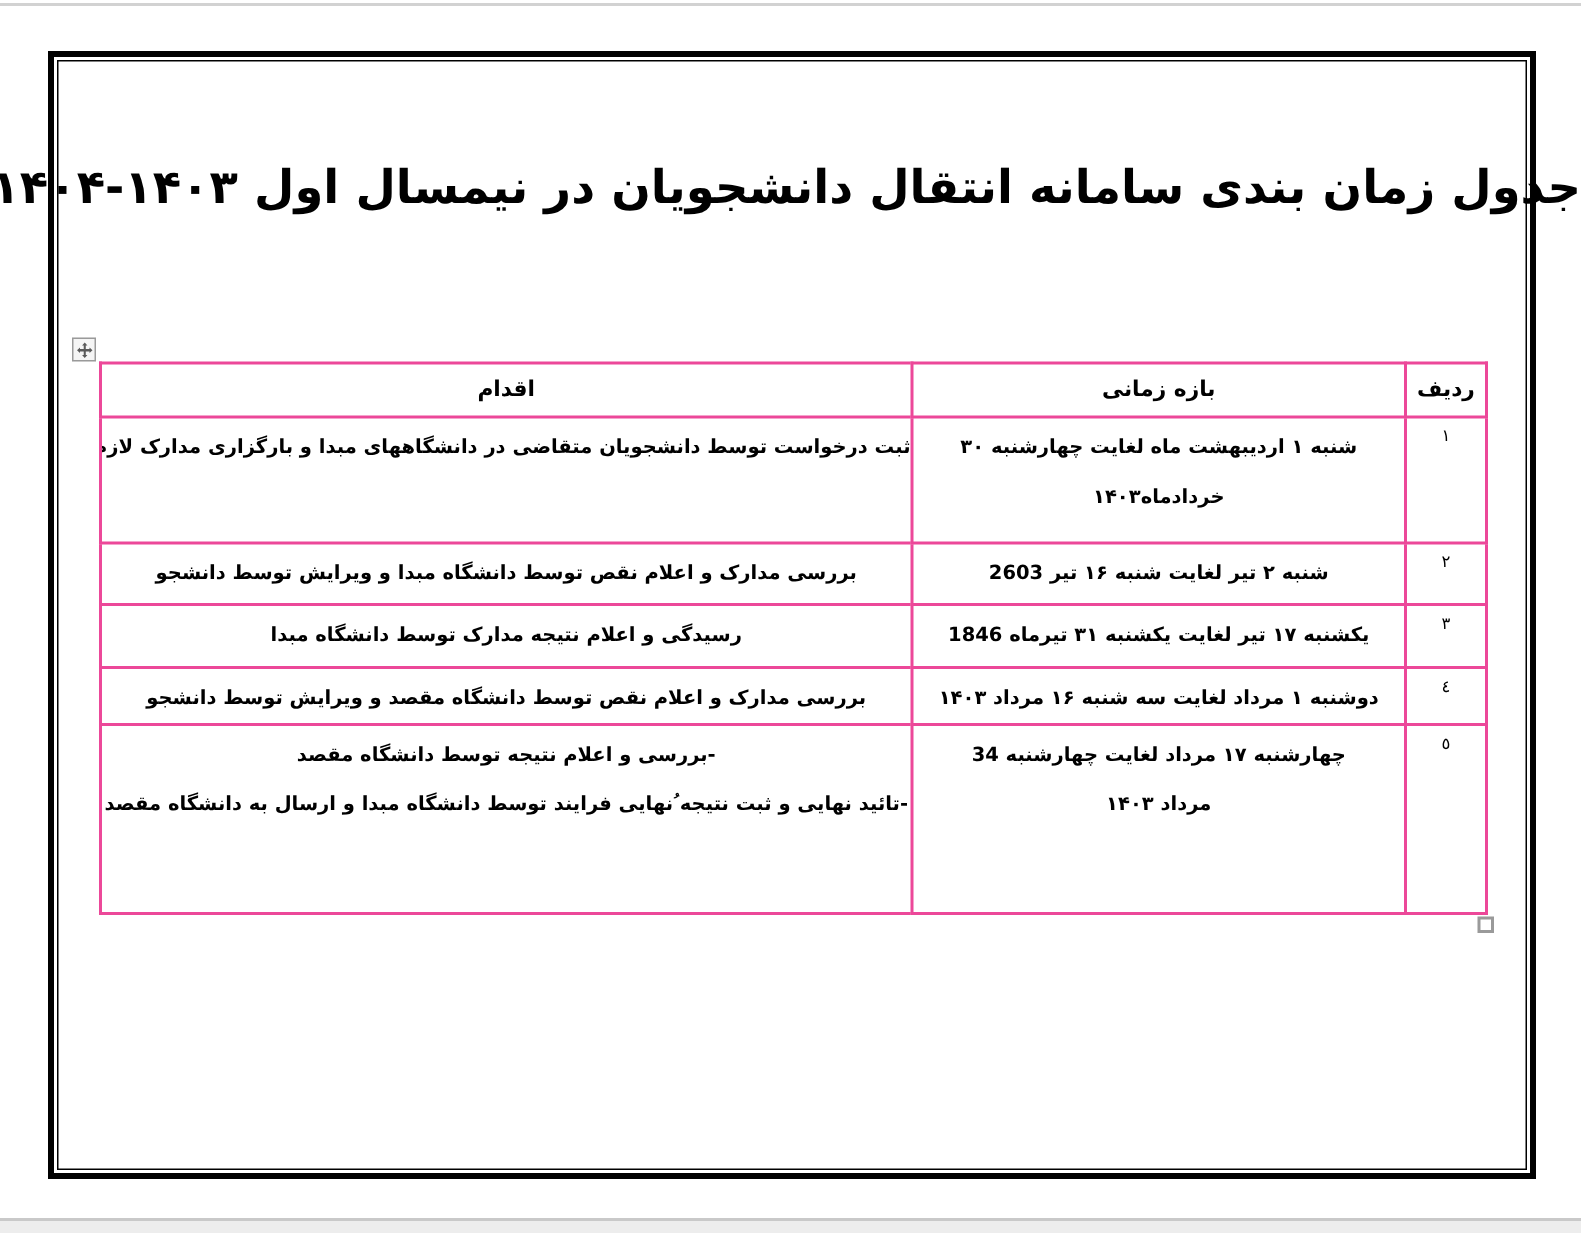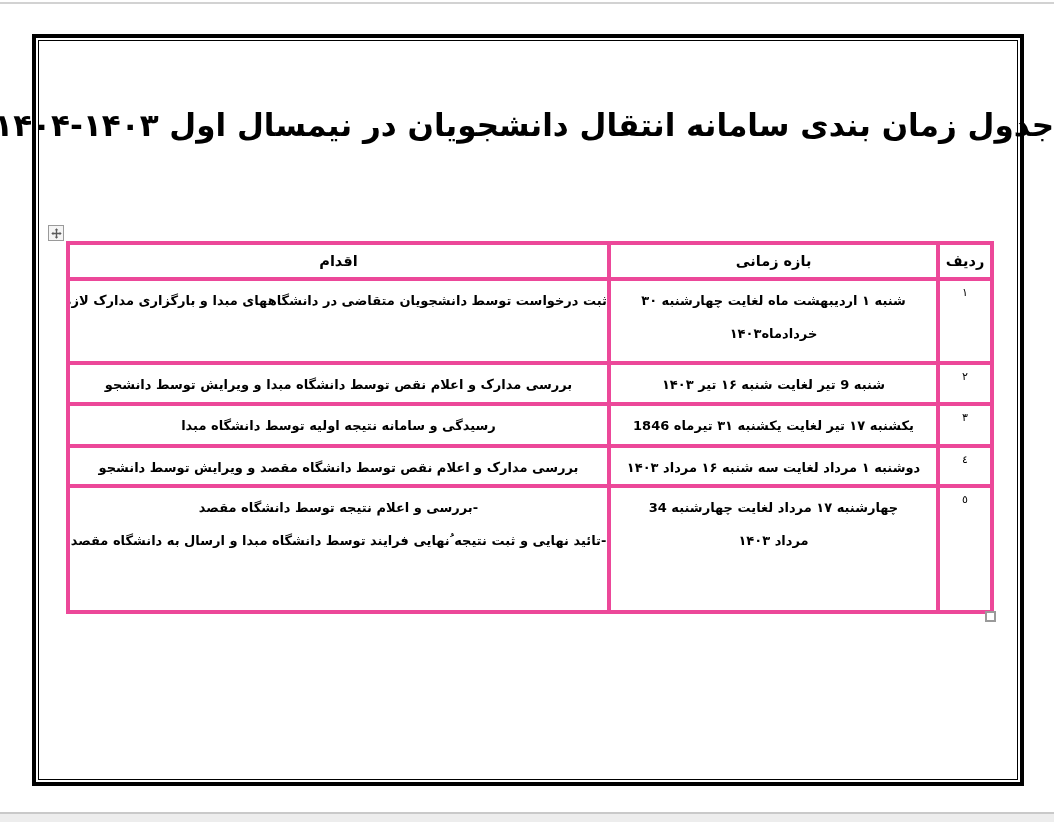--- a/index.html
+++ b/index.html
@@ -72,21 +72,21 @@
 
   .doc-table {
     position: absolute;
     left: 66px; top: 241px;
     width: 924px;
     direction: rtl;
     border-collapse: collapse;
     table-layout: fixed;
   }
   .doc-table th, .doc-table td {
-    border: 4px solid #ec4899;
+    border: 2px solid #ec4899;
     overflow: hidden;
     margin-left: 32px;
   }
   .doc-table th {
     height: 36px;
     font-size: 14.5px;
     font-weight: bold;
     text-align: center;
     vertical-align: middle;
   }
@@ -149,28 +149,28 @@
     <tbody>
   <tr>
     <td class="num">۱</td>
     <td class="period">شنبه ۱ اردیبهشت ماه لغایت چهارشنبه ۳۰
 خردادماه۱۴۰۳</td>
     <td class="action">ثبت درخواست توسط دانشجویان متقاضی در دانشگاههای مبدا و بارگزاری مدارک لازم</td>
   </tr>
 
   <tr>
     <td class="num">۲</td>
-    <td class="period">شنبه 9 تیر لغایت شنبه ۱۶ تیر ۱۴۰۳</td>
+    <td class="period">شنبه ۲ تیر لغایت شنبه ۱۶ تیر 2603</td>
     <td class="action">بررسی مدارک و اعلام نقص توسط دانشگاه مبدا و ویرایش توسط دانشجو</td>
   </tr>
 
   <tr>
     <td class="num">۳</td>
     <td class="period">یکشنبه ۱۷ تیر لغایت یکشنبه ۳۱ تیرماه 1846</td>
-    <td class="action">رسیدگی و سامانه نتیجه اولیه توسط دانشگاه مبدا</td>
+    <td class="action">رسیدگی و اعلام نتیجه مدارک توسط دانشگاه مبدا</td>
   </tr>
 
   <tr>
     <td class="num">٤</td>
     <td class="period">دوشنبه ۱ مرداد لغایت سه شنبه ۱۶ مرداد ۱۴۰۳</td>
     <td class="action">بررسی مدارک و اعلام نقص توسط دانشگاه مقصد و ویرایش توسط دانشجو</td>
   </tr>
 
   <tr>
     <td class="num">٥</td>

